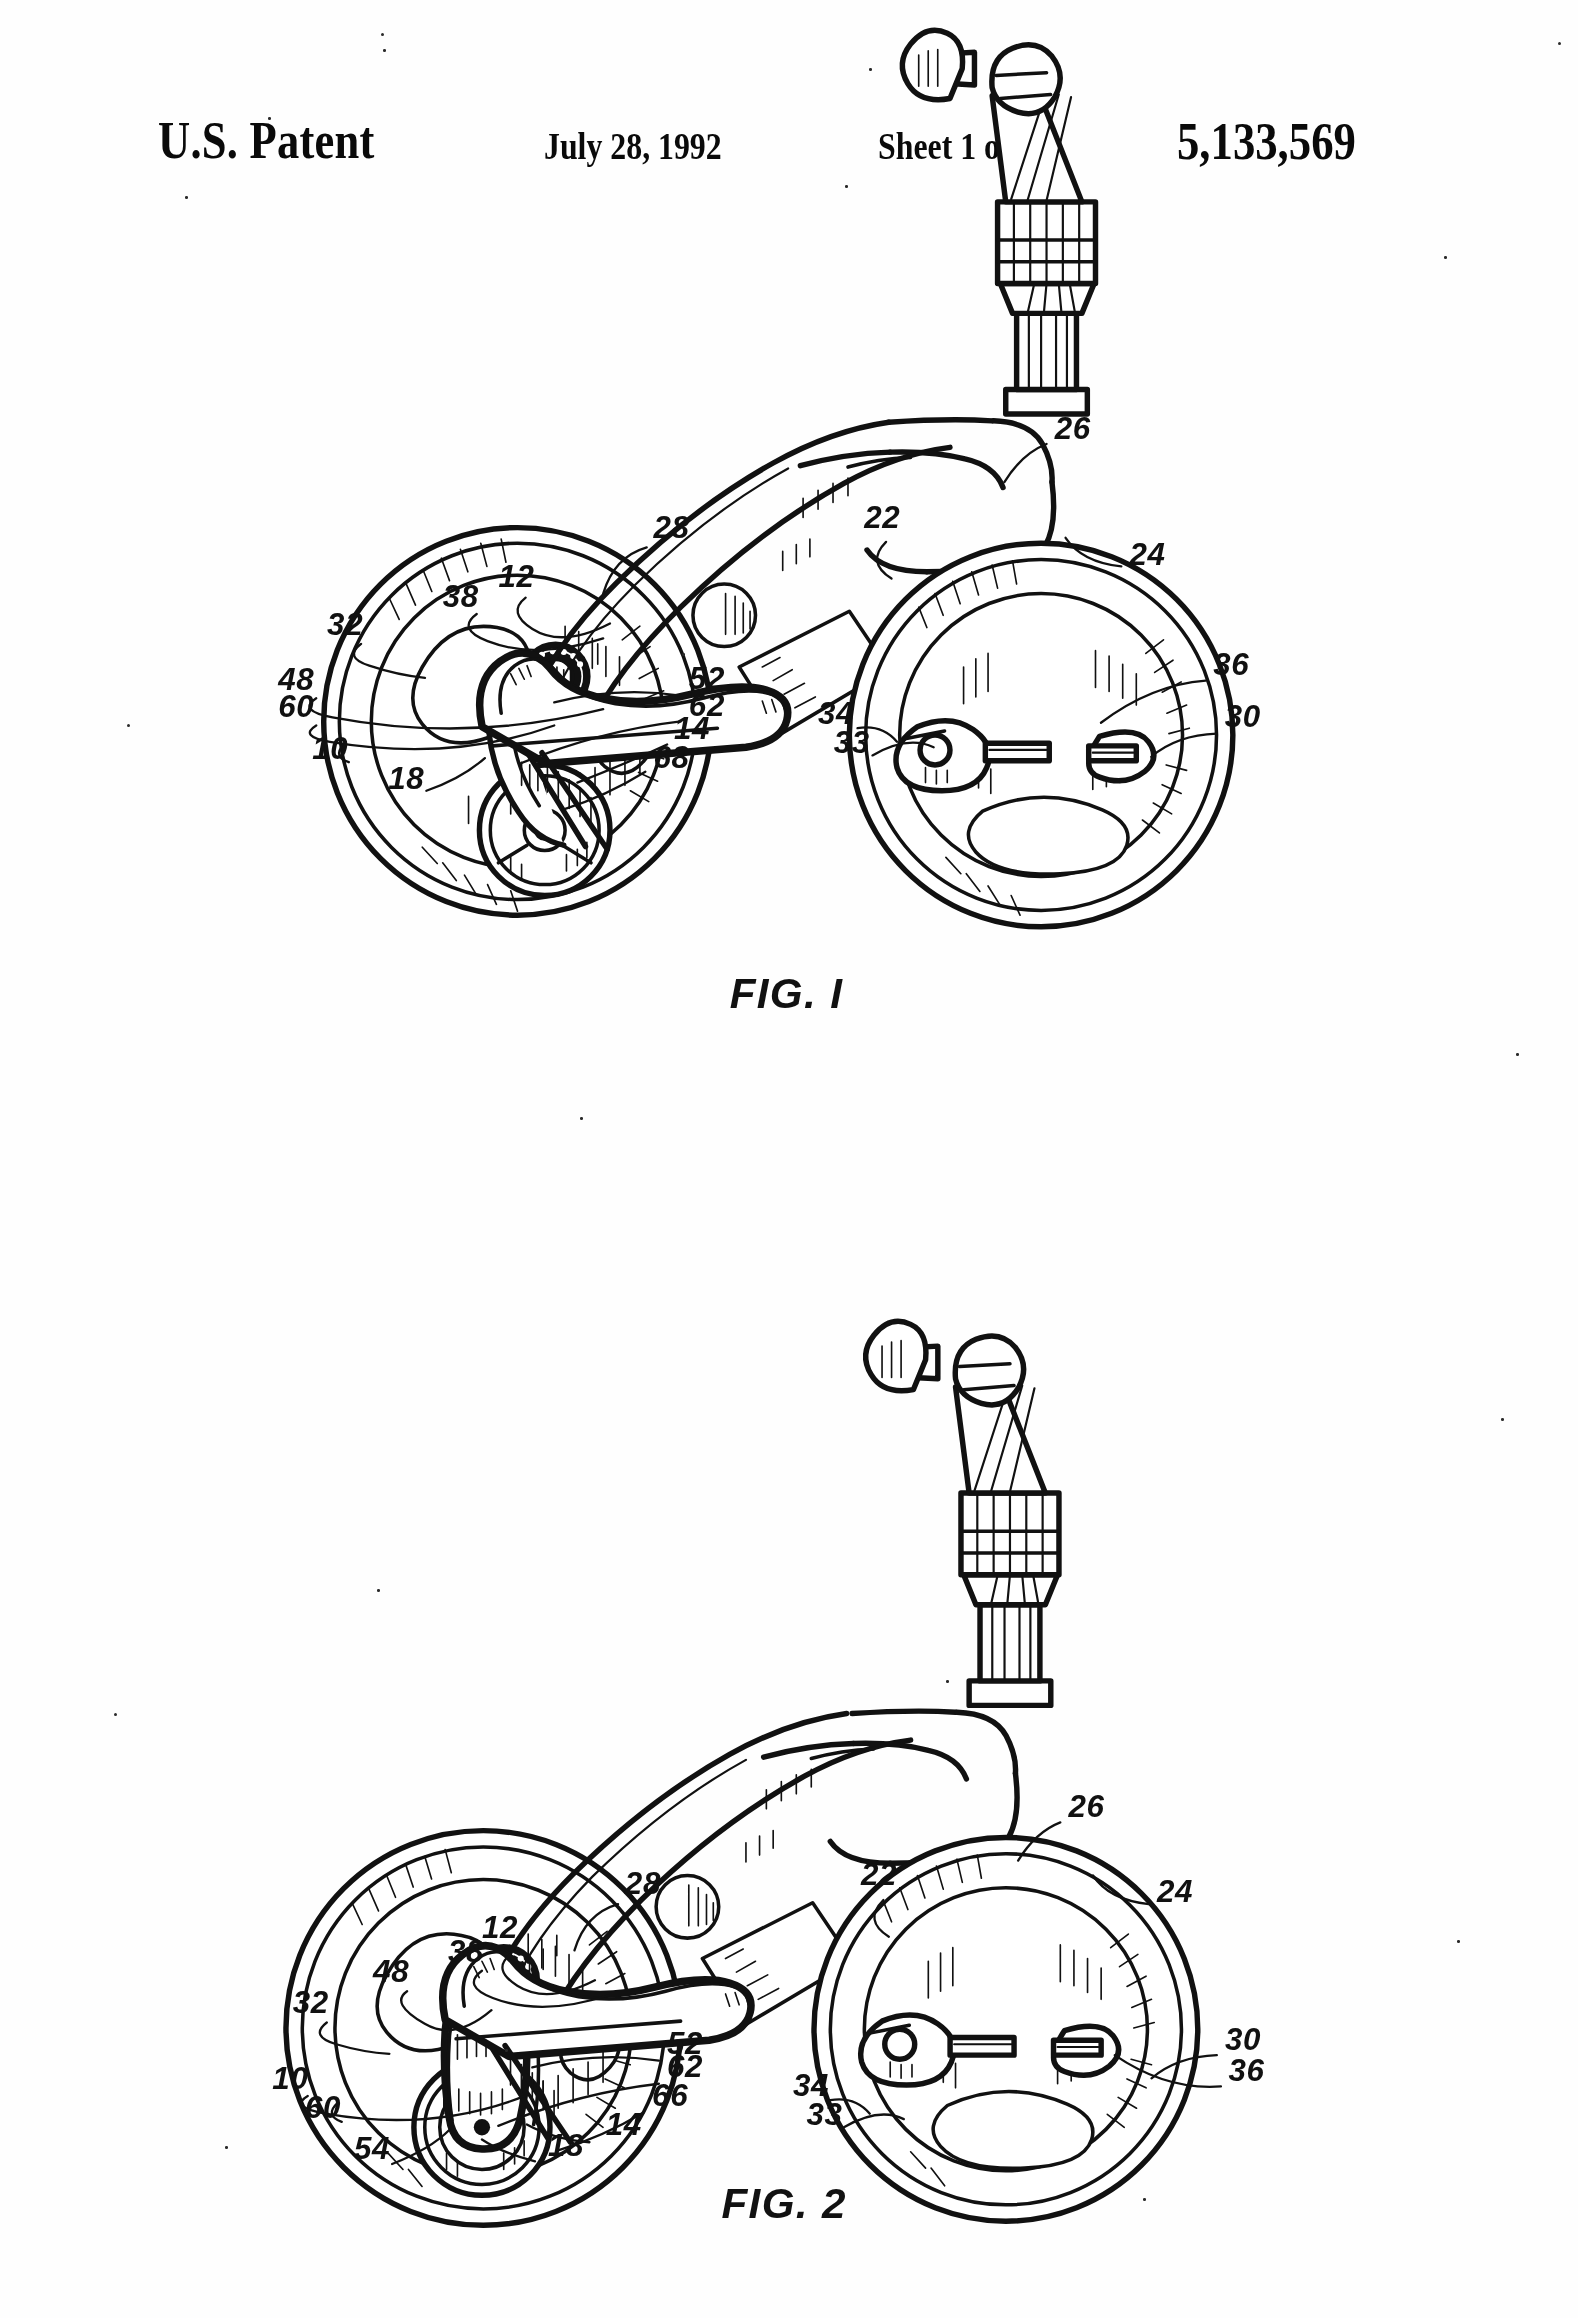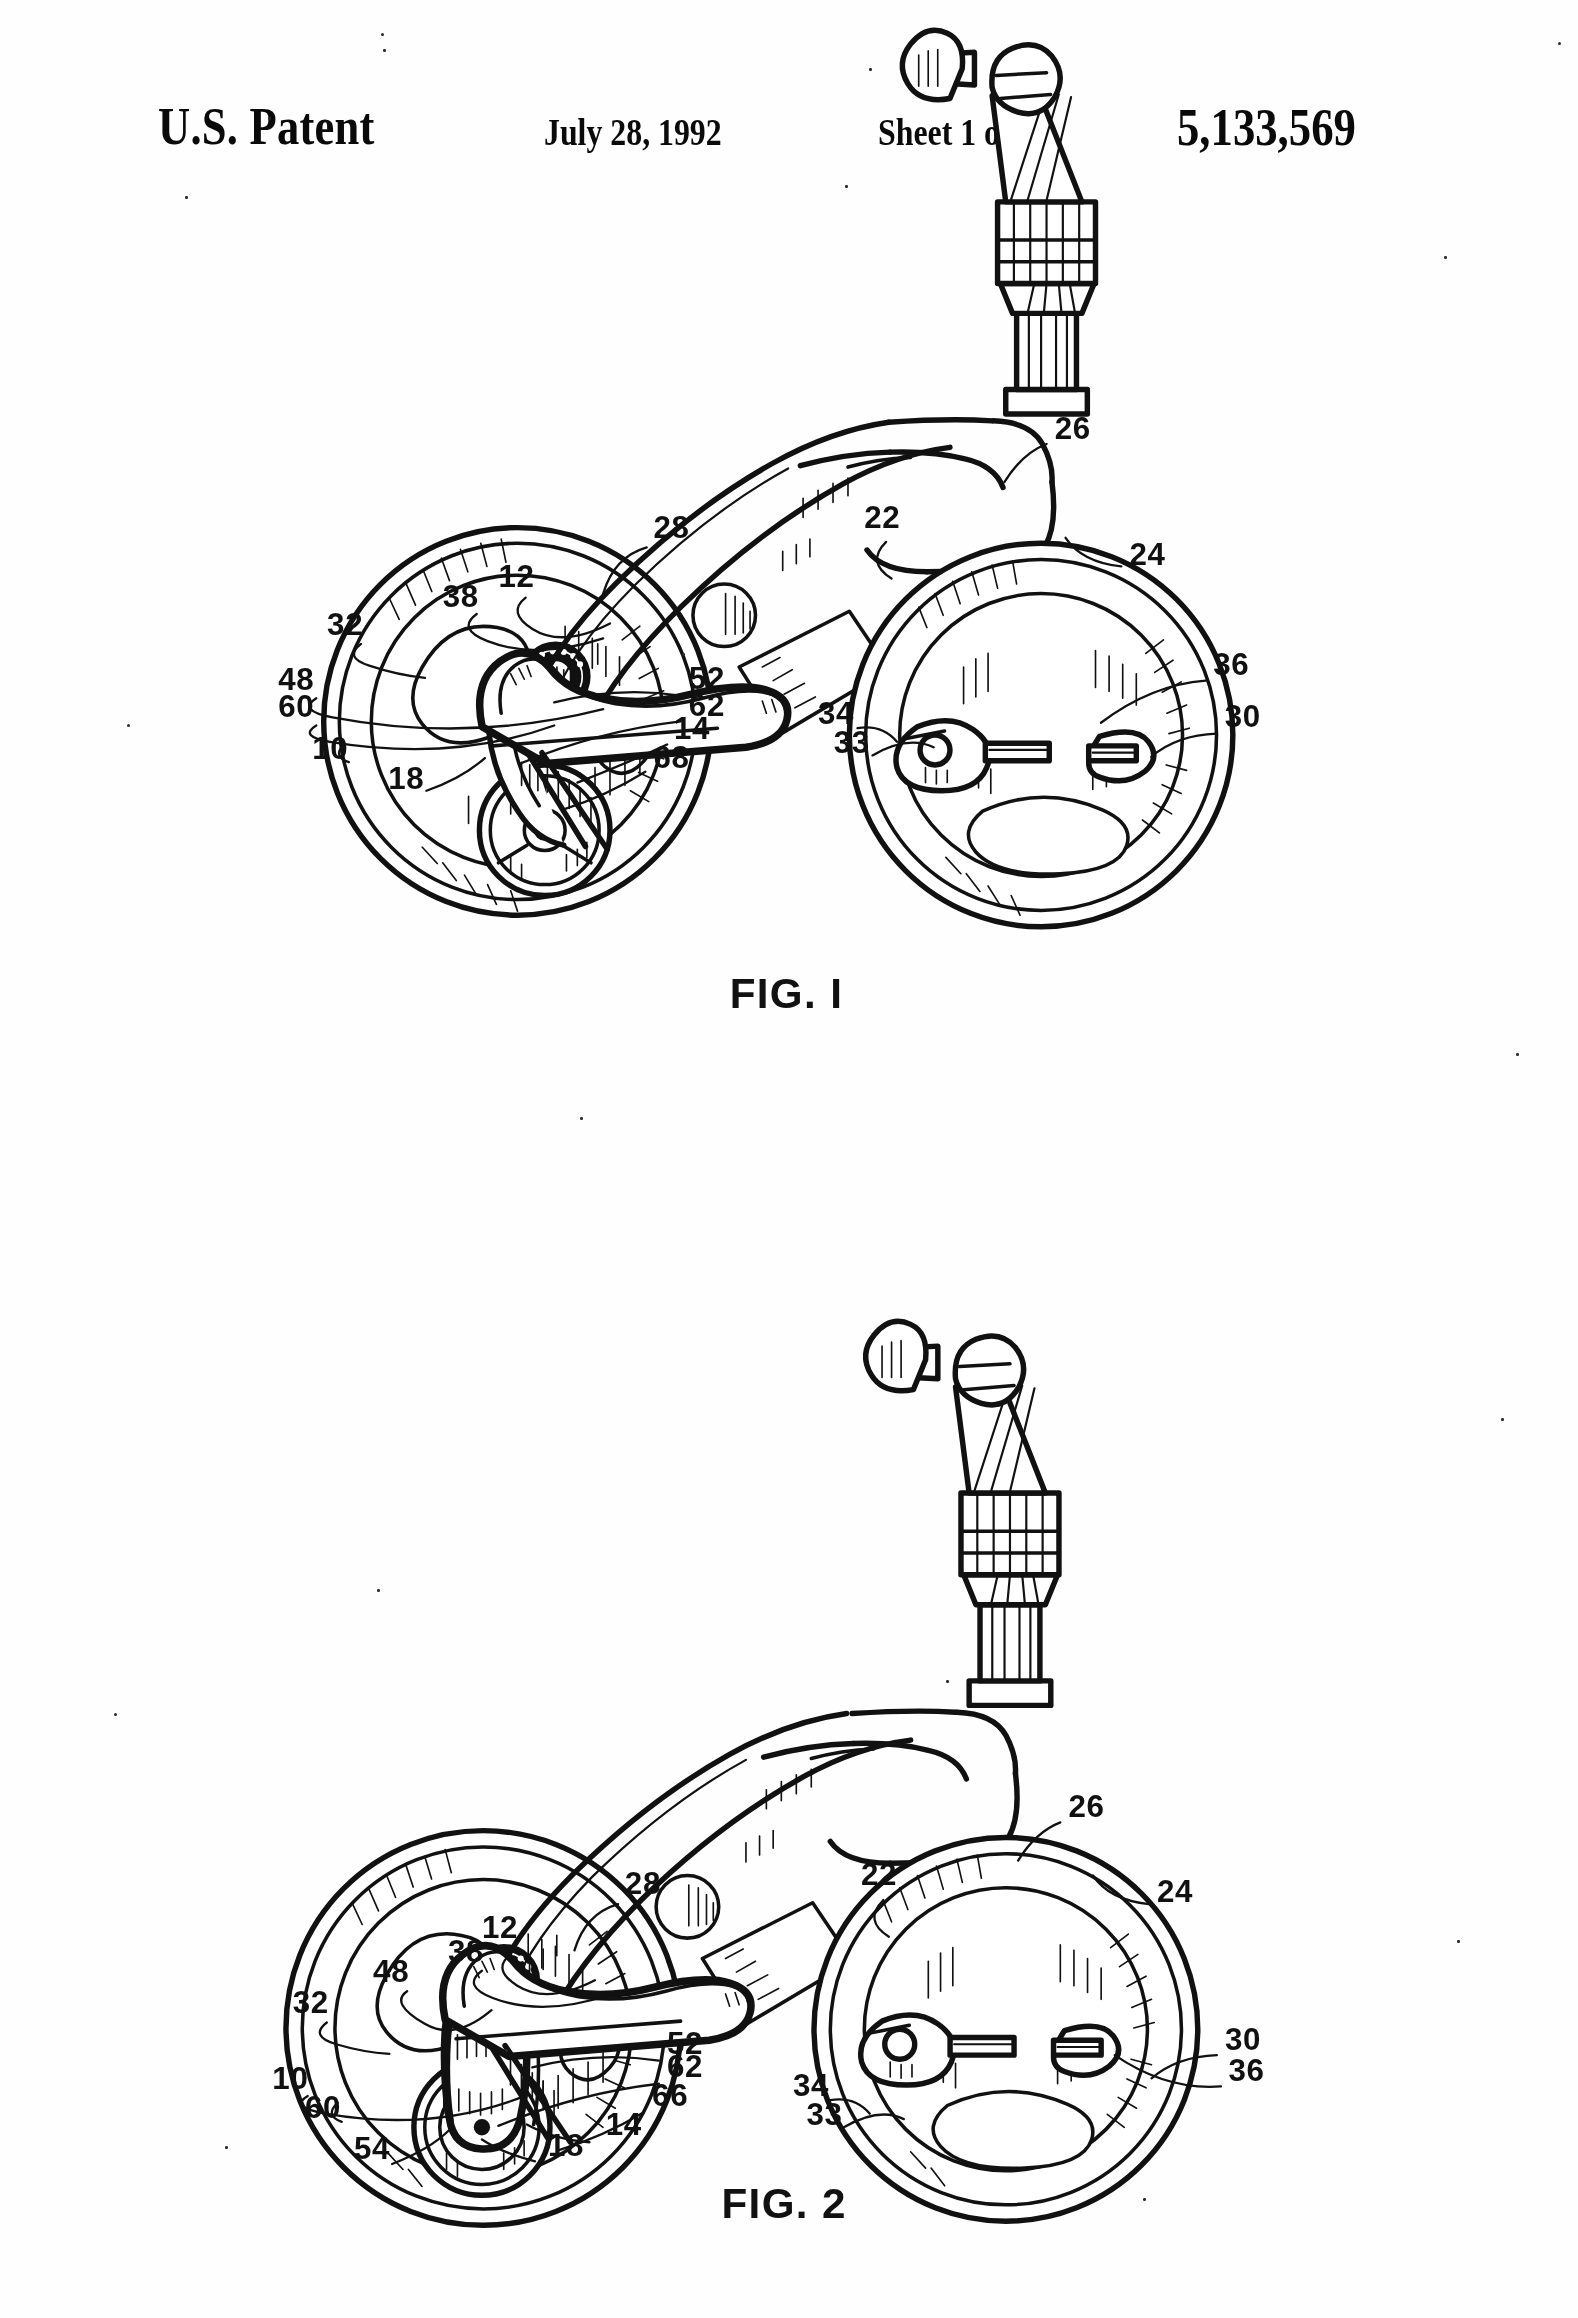--- a/index.html
+++ b/index.html
@@ -7,21 +7,21 @@
     width:1578px;height:2319px;
     font-family:"Liberation Serif", serif;
     background:#fefefe;
     position:relative;
     overflow:hidden;
   }
   .page{position:absolute;inset:0;}
 
   
   .hdr{
-    position:absolute;left:0;right:0;top:99px;height:75px;
+    position:absolute;left:0;right:0;top:113px;height:75px;
   }
   .hdr span{position:absolute;white-space:nowrap;color:#0a0a0a;}
   .hdr .us{
     left:158px;top:-2.7px;
     font-size:53px;font-weight:700;
     font-family:"Liberation Serif", serif;
     transform:scaleX(.84);transform-origin:left center;
     letter-spacing:0.3px;
   }
   .hdr .date{
@@ -35,21 +35,21 @@
     transform:scaleX(.86);transform-origin:left center;
   }
   .hdr .pnum{
     left:1177px;top:-1.4px;
     font-size:52px;font-weight:700;
     transform:scaleX(.86);transform-origin:left center;
     letter-spacing:0px;
   }
 
   
-  .figwrap{position:absolute;}
+  .figwrap{position:absolute;font-style:italic;}
   #fig1wrap{left:41px;top:259px;width:1497px;height:952px;}
   #fig2wrap{left:41px;top:1184px;width:1497px;height:987px;}
 
   svg{display:block;overflow:visible;}
   .ln{fill:none;stroke:#111;stroke-linecap:round;stroke-linejoin:round;}
   .w1{stroke-width:3.2;}
   .w2{stroke-width:5.2;}
   .w3{stroke-width:8;}
   .w4{stroke-width:11;}
   .hatch{fill:none;stroke:#111;stroke-width:2.4;stroke-linecap:round;}

